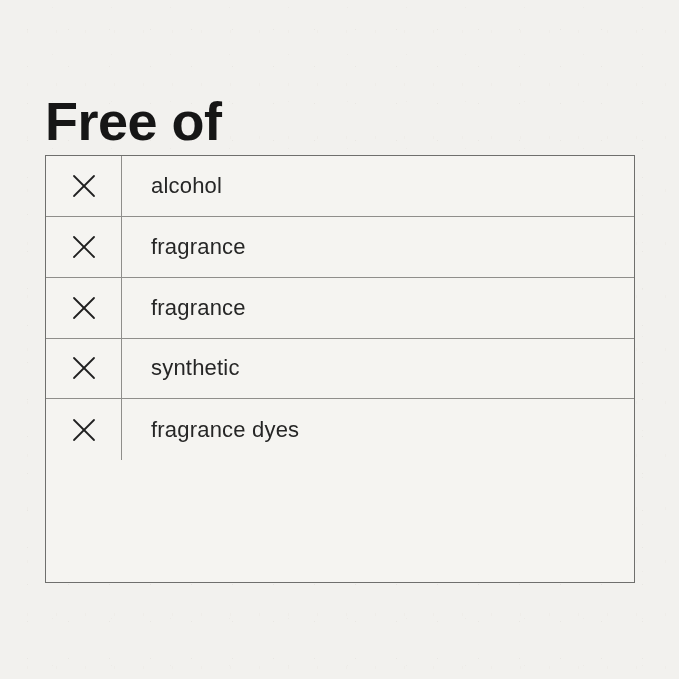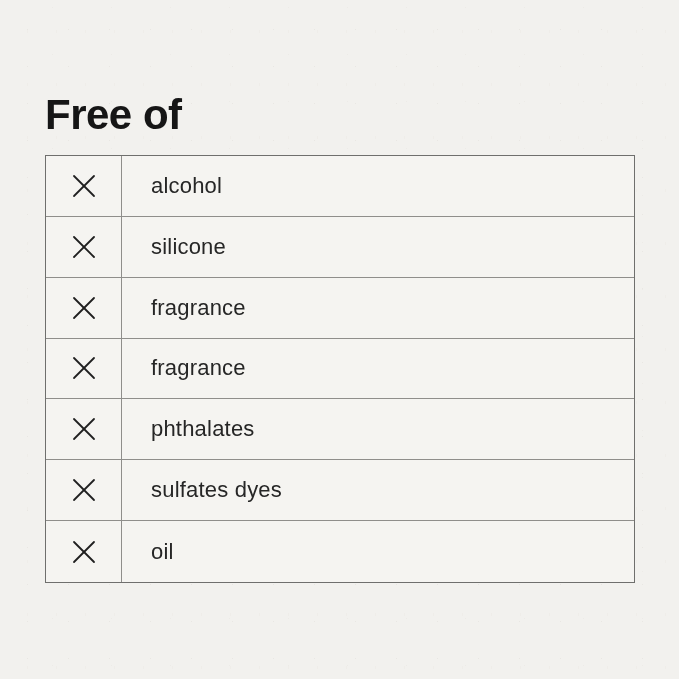--- a/index.html
+++ b/index.html
@@ -22,21 +22,21 @@
       radial-gradient(#edebe7 0.7px, transparent 0.8px),
       radial-gradient(#efede9 0.6px, transparent 0.7px);
     background-size: 41px 37px, 59px 47px, 29px 53px;
     background-position: 7px 11px, 23px 31px, 13px 5px;
   }
 
   .page-title {
     position: absolute;
     left: 45px;
     top: 92px;
-    font-size: 42px;
+    font-size: 54px;
     line-height: 1.1;
     font-weight: 700;
     letter-spacing: -0.5px;
     color: #161616;
   }
 
   .free-table {
     position: absolute;
     left: 45px;
     top: 155px;
@@ -93,29 +93,20 @@
       <div class="row">
         <div class="cell-icon">
           <svg class="x-icon" width="26" height="26" viewBox="0 0 26 26" aria-hidden="true">
             <line x1="3" y1="3" x2="23" y2="23"></line>
             <line x1="23" y1="3" x2="3" y2="23"></line>
           </svg>
         </div>
         <div class="cell-label">alcohol</div>
       </div>
 
-      <div class="row">
-        <div class="cell-icon">
-          <svg class="x-icon" width="26" height="26" viewBox="0 0 26 26" aria-hidden="true">
-            <line x1="3" y1="3" x2="23" y2="23"></line>
-            <line x1="23" y1="3" x2="3" y2="23"></line>
-          </svg>
-        </div>
-        <div class="cell-label">silicone</div>
-      </div>
 
       <div class="row">
         <div class="cell-icon">
           <svg class="x-icon" width="26" height="26" viewBox="0 0 26 26" aria-hidden="true">
             <line x1="3" y1="3" x2="23" y2="23"></line>
             <line x1="23" y1="3" x2="3" y2="23"></line>
           </svg>
         </div>
         <div class="cell-label">fragrance</div>
       </div>
@@ -130,37 +121,28 @@
         <div class="cell-label">fragrance</div>
       </div>
 
       <div class="row">
         <div class="cell-icon">
           <svg class="x-icon" width="26" height="26" viewBox="0 0 26 26" aria-hidden="true">
             <line x1="3" y1="3" x2="23" y2="23"></line>
             <line x1="23" y1="3" x2="3" y2="23"></line>
           </svg>
         </div>
-        <div class="cell-label">phthalates</div>
+        <div class="cell-label">synthetic</div>
       </div>
 
       <div class="row">
         <div class="cell-icon">
           <svg class="x-icon" width="26" height="26" viewBox="0 0 26 26" aria-hidden="true">
             <line x1="3" y1="3" x2="23" y2="23"></line>
             <line x1="23" y1="3" x2="3" y2="23"></line>
           </svg>
         </div>
-        <div class="cell-label">sulfates dyes</div>
+        <div class="cell-label">fragrance dyes</div>
       </div>
 
-      <div class="row">
-        <div class="cell-icon">
-          <svg class="x-icon" width="26" height="26" viewBox="0 0 26 26" aria-hidden="true">
-            <line x1="3" y1="3" x2="23" y2="23"></line>
-            <line x1="23" y1="3" x2="3" y2="23"></line>
-          </svg>
-        </div>
-        <div class="cell-label">oil</div>
-      </div>
     </div>
 
 </div>
 
 </body></html>

